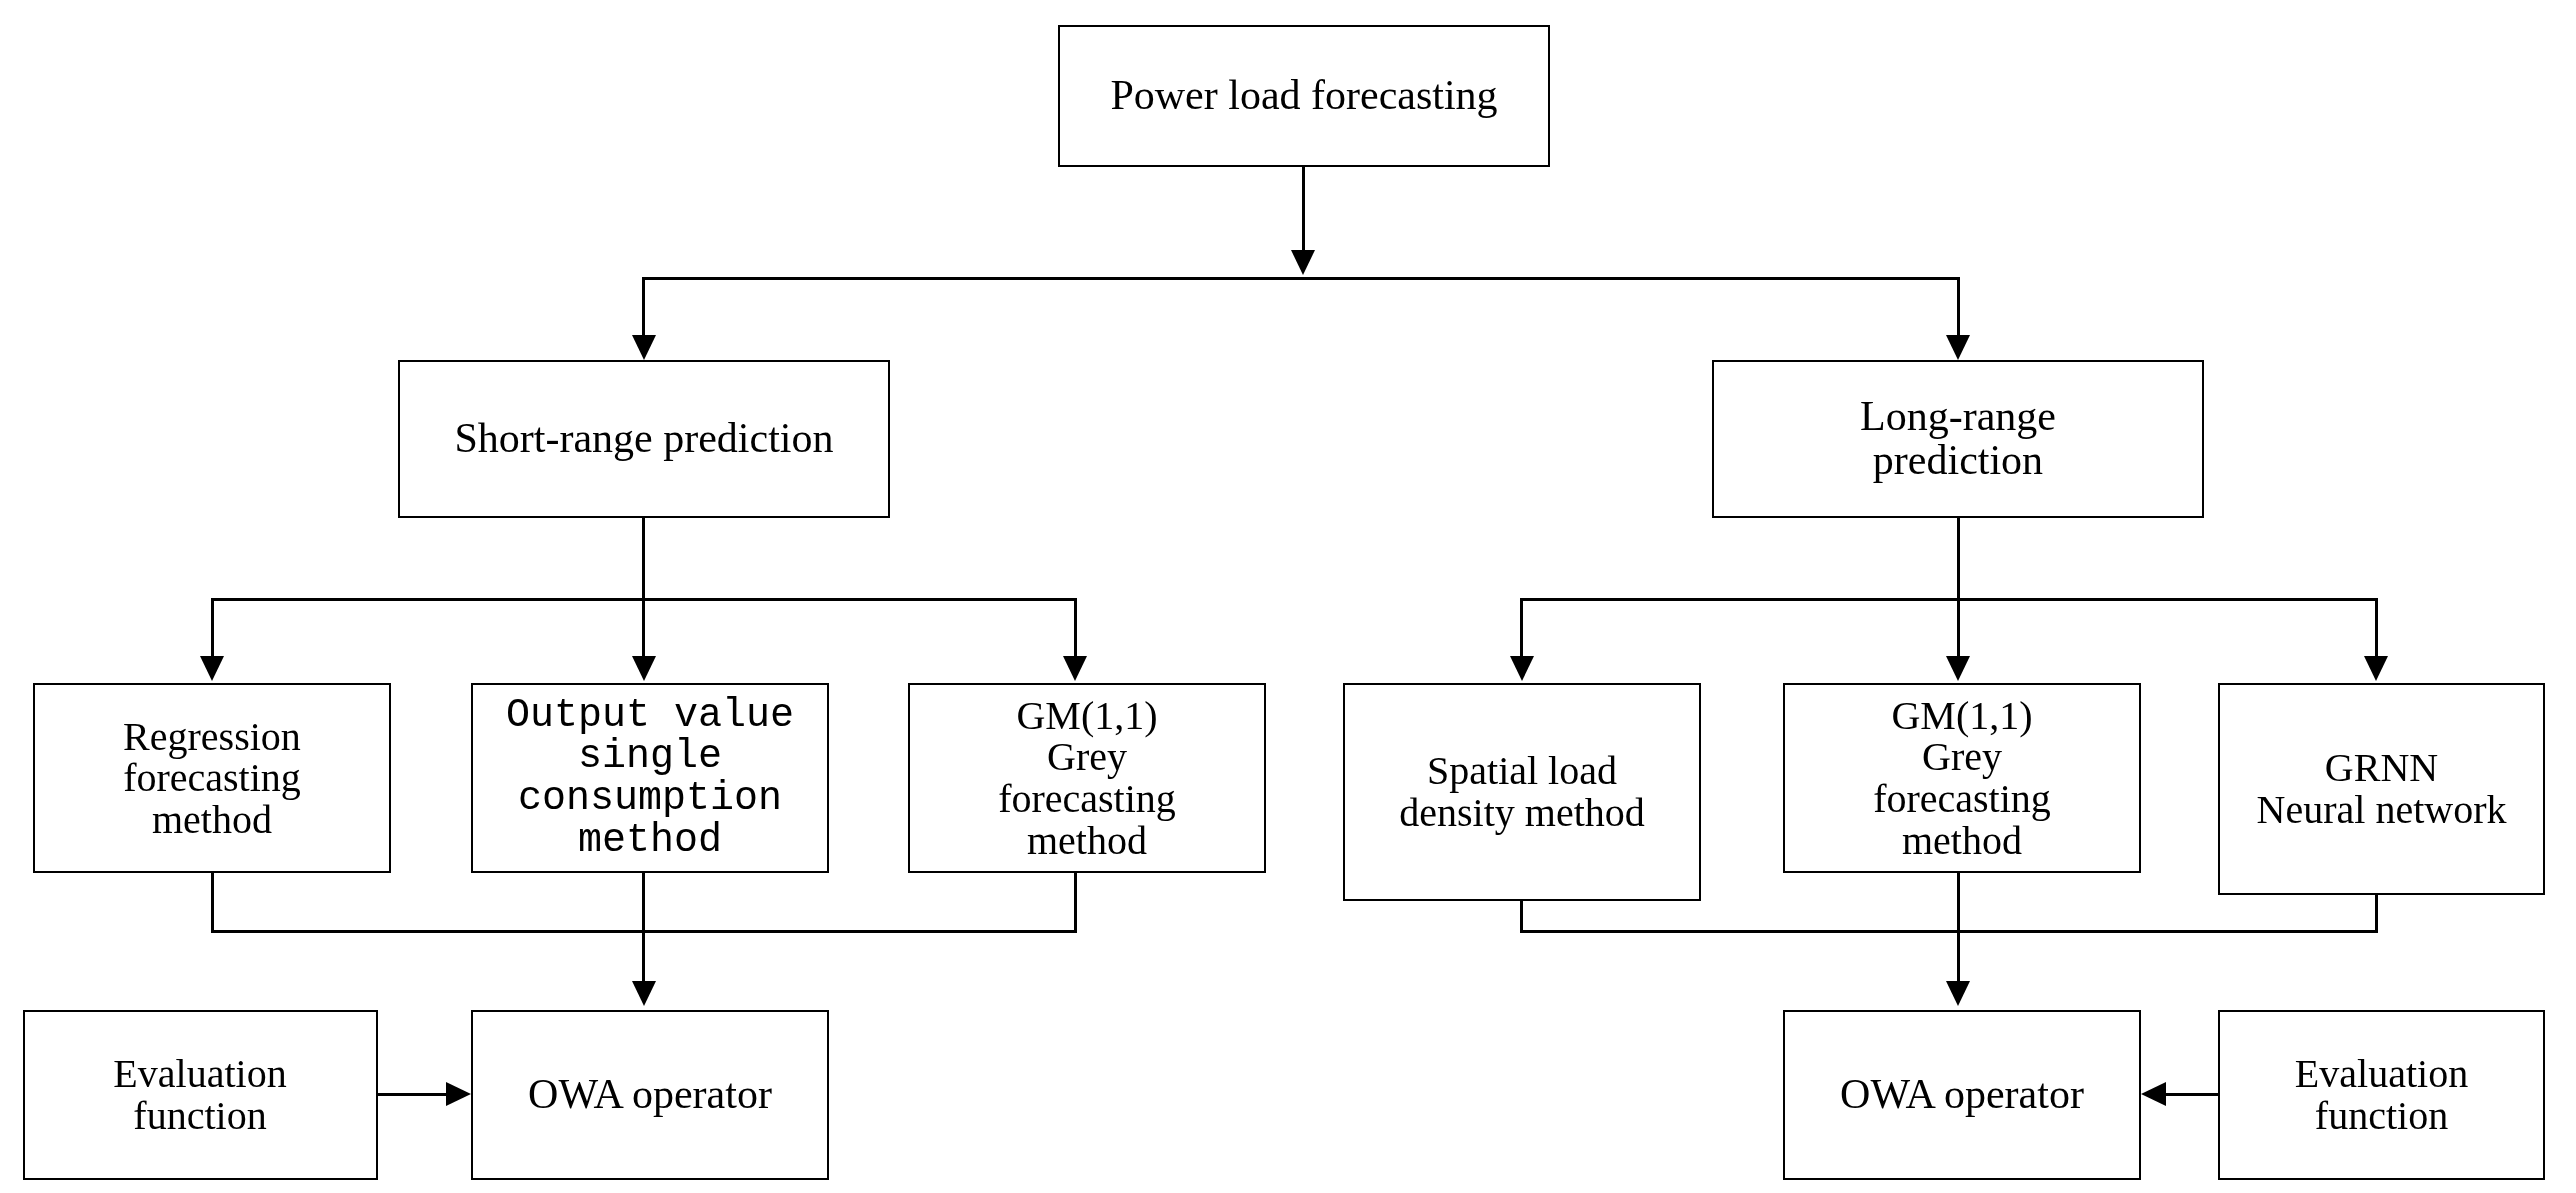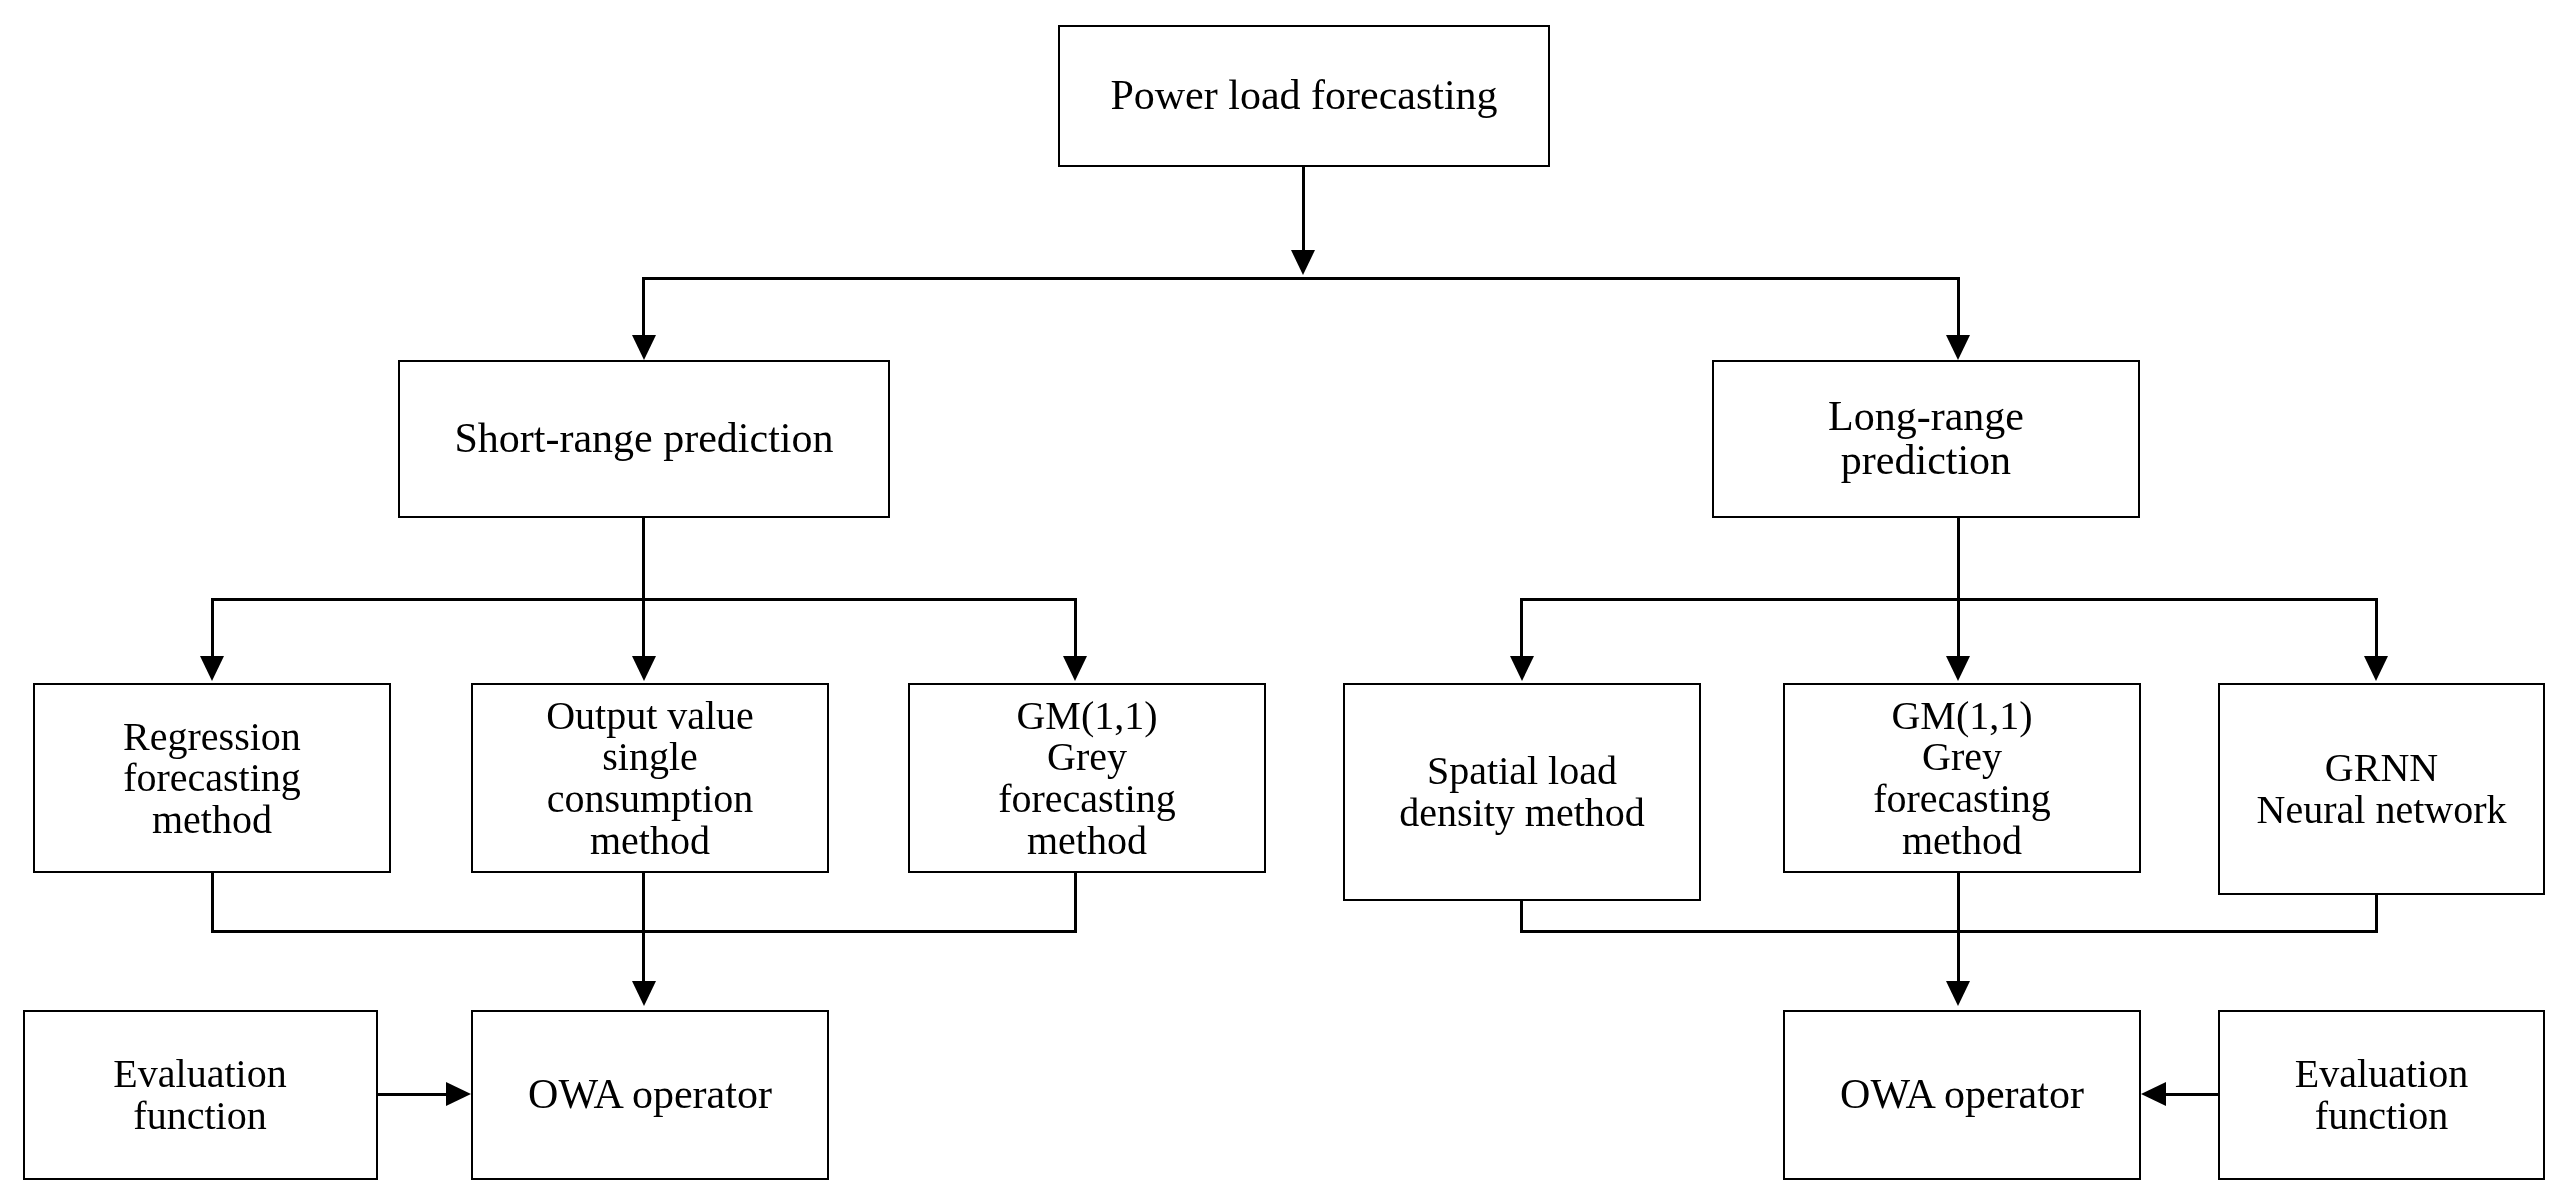--- a/index.html
+++ b/index.html
@@ -126,32 +126,32 @@
   <div class="arrow-left" style="left:2141px; top:1082px;"></div>
 
   <div class="node fs-lg" style="left:398px; top:360px; width:492px; height:158px;">
     <span class="label">Short-range prediction</span>
   </div>
 
   <div class="node fs-lg" style="left:1058px; top:25px; width:492px; height:142px;">
     <span class="label">Power load forecasting</span>
   </div>
 
-  <div class="node fs-lg" style="left:1712px; top:360px; width:428px; height:158px;">
+  <div class="node fs-lg" style="left:1712px; top:360px; width:492px; height:158px;">
     <span class="label">Long-range
 prediction</span>
   </div>
 
   <div class="node fs-md" style="left:33px; top:683px; width:358px; height:190px;">
     <span class="label">Regression
 forecasting
 method</span>
   </div>
 
-  <div class="node fs-md" style="left:471px; top:683px; width:358px; height:190px;">
+  <div class="node fs-md" style="left:471px; top:683px; width:358px; height:190px;font-family:Liberation Mono, monospace;">
     <span class="label">Output value
 single
 consumption
 method</span>
   </div>
 
   <div class="node fs-md" style="left:908px; top:683px; width:358px; height:190px;">
     <span class="label">GM(1,1)
 Grey
 forecasting

